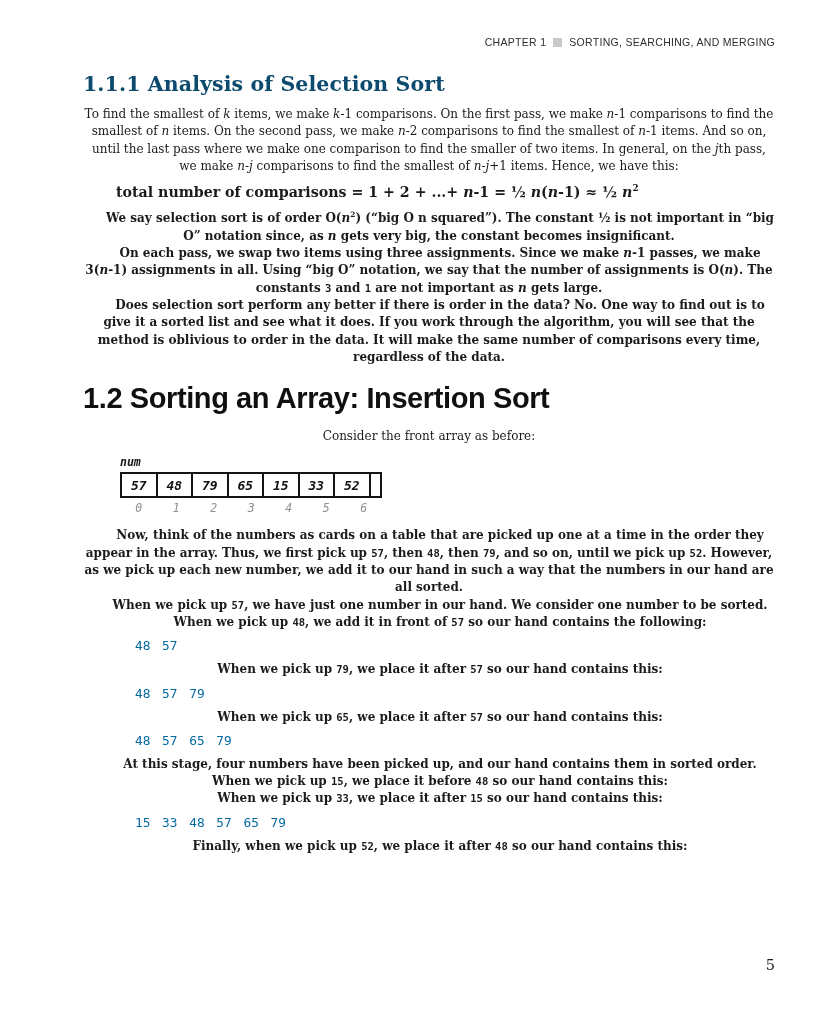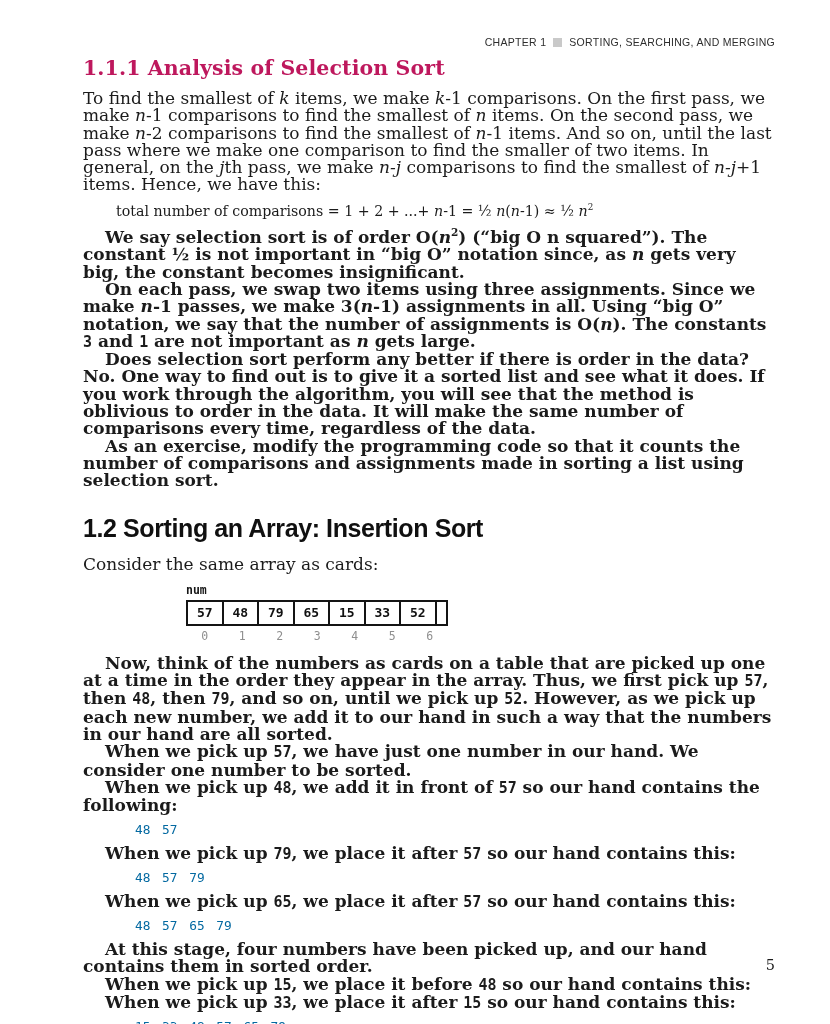--- a/index.html
+++ b/index.html
@@ -18,58 +18,59 @@
   .hdr {
     display: flex; justify-content: flex-end; align-items: center; gap: 7px;
     font-family: "Liberation Sans", sans-serif;
     font-size: 10.5px; letter-spacing: 0.3px; color: #2d2d2d;
   }
   .hdr-sq { width: 9px; height: 9px; background: #c9c9c9; display: inline-block; }
 
   
   .h-serif {
     font-family: "DejaVu Serif", serif;
-    font-size: 20.5px; font-weight: 600; color: #be185d;
-    margin: 8px 0 10px 0; letter-spacing: 0.1px;
+    font-size: 20.5px; font-weight: 600; color: #0c4a6e;
+    margin: 24px 0 10px 0; letter-spacing: 0.1px;
   }
   .h-sans {
     font-family: "Liberation Sans", sans-serif;
-    font-size: 25px; font-weight: 700; color: #101010;
+    font-size: 29px; font-weight: 700; color: #101010;
     letter-spacing: -0.4px;
-    margin: 24px 0 13px 0;
+    margin: 16px 0 13px 0;
   }
 
   
   p {
     margin: 0;
-    font-size: 17px; line-height: 17.3px;
-    text-align: left;
+    font-size: 12px; line-height: 17.3px;
+    text-align: center;
   }
   p.ind { text-indent: 22px; font-weight: bold; }
   i { font-style: italic; }
   sup { font-size: 0.62em; line-height: 0; vertical-align: super; }
   .mono {
     font-family: "DejaVu Sans Mono", monospace;
     font-size: 0.88em;
   }
 
   .formula {
     font-size: 14.2px; line-height: 17.3px;
     margin: 9px 0 9px 33px;
+    font-weight: bold;
   }
 
   .codeline {
     font-family: "DejaVu Sans Mono", monospace;
     font-size: 12.8px; line-height: 16px;
     word-spacing: 4px; color: #0369a1;
     margin: 7px 0 7px 52px;
   }
 
   
-  .figure { margin: 10px 0 12px 103px; }
+  .figure { margin: 10px 0 12px 37px; font-style: italic; }
   .arr-label {
     font-family: "DejaVu Sans Mono", monospace;
     font-weight: bold; font-size: 11.5px; color: #161616;
     margin-bottom: 3px;
   }
   .arr-box { display: inline-flex; border: 2px solid #141414; background: #fff; }
   .arr-cell {
     width: 35.5px; height: 22px;
     display: flex; align-items: center; justify-content: center;
     border-right: 2px solid #141414;
@@ -102,25 +103,24 @@
 
   <div class="h-serif">1.1.1 Analysis of Selection Sort</div>
 
   <p><span>To find the smallest of </span><i>k</i><span> items, we make </span><i>k</i><span>-1 comparisons. On the first pass, we make </span><i>n</i><span>-1 comparisons to find the smallest of </span><i>n</i><span> items. On the second pass, we make </span><i>n</i><span>-2 comparisons to find the smallest of </span><i>n</i><span>-1 items. And so on, until the last pass where we make one comparison to find the smaller of two items. In general, on the </span><i>j</i><span>th pass, we make </span><i>n-j</i><span> comparisons to find the smallest of </span><i>n-j</i><span>+1 items. Hence, we have this:</span></p>
 
   <div class="formula"><span>total number of comparisons = 1 + 2 + ...+ </span><i>n</i><span>-1 = ½ </span><i>n</i><span>(</span><i>n</i><span>-1) ≈ ½ </span><i>n</i><sup>2</sup></div>
 
   <p class="ind"><span>We say selection sort is of order O(</span><i>n</i><sup>2</sup><span>) (“big O n squared”). The constant ½ is not important in “big O” notation since, as </span><i>n</i><span> gets very big, the constant becomes insignificant.</span></p>
   <p class="ind"><span>On each pass, we swap two items using three assignments. Since we make </span><i>n</i><span>-1 passes, we make 3(</span><i>n</i><span>-1) assignments in all. Using “big O” notation, we say that the number of assignments is O(</span><i>n</i><span>). The constants </span><span class="mono">3</span><span> and </span><span class="mono">1</span><span> are not important as </span><i>n</i><span> gets large.</span></p>
   <p class="ind"><span>Does selection sort perform any better if there is order in the data? No. One way to find out is to give it a sorted list and see what it does. If you work through the algorithm, you will see that the method is oblivious to order in the data. It will make the same number of comparisons every time, regardless of the data.</span></p>
-  <p class="ind"><span>As an exercise, modify the programming code so that it counts the number of comparisons and assignments made in sorting a list using selection sort.</span></p>
 
   <div class="h-sans">1.2 Sorting an Array: Insertion Sort</div>
 
-  <p>Consider the same array as cards:</p>
+  <p>Consider the front array as before:</p>
 
   <div class="figure">
     <div class="arr-label">num</div>
     <div class="arr-box">
       <div class="arr-cell">57</div>
       <div class="arr-cell">48</div>
       <div class="arr-cell">79</div>
       <div class="arr-cell">65</div>
       <div class="arr-cell">15</div>
       <div class="arr-cell">33</div>

